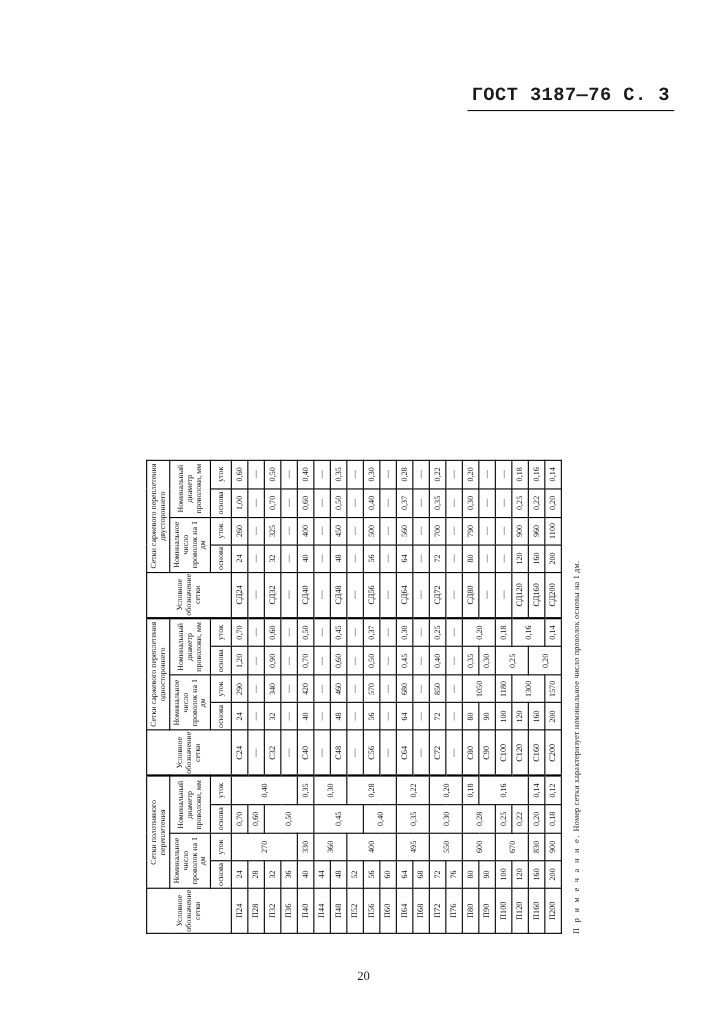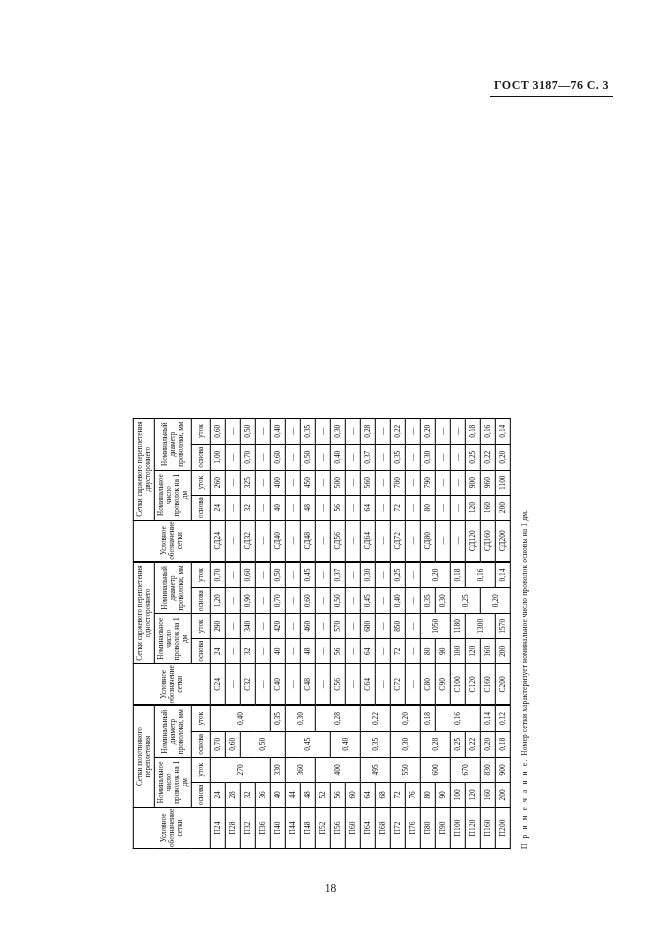--- a/index.html
+++ b/index.html
@@ -10,22 +10,22 @@
     color:#1a1a1a;
     position:relative;
     overflow:hidden;
   }
   .page{position:absolute;inset:0;}
 
   
   .doc-header{
     position:absolute;
     right:52px; top:78px;
-    font-family:Liberation Serif, serif;
-    font-size:12px;
+    font-family:Liberation Mono, monospace;
+    font-size:17px;
     font-weight:bold;
     letter-spacing:.4px;
     white-space:nowrap;
     text-align:right;
   }
   .doc-header .rule{
     position:absolute;left:-4px;right:-4px;bottom:-4px;
     border-bottom:1px solid #111;
   }
 
@@ -467,15 +467,15 @@
           </tbody>
       </table>
 
       <div class="note">
         <span class="spaced">П р и м е ч а н и е.</span>
         <span>Номер сетки характеризует номинальное число проволок основы на 1 дм.</span>
       </div>
     </div>
   </div>
 
-  <div class="page-number">18</div>
+  <div class="page-number">20</div>
 
 </div>
 
 </body></html>

